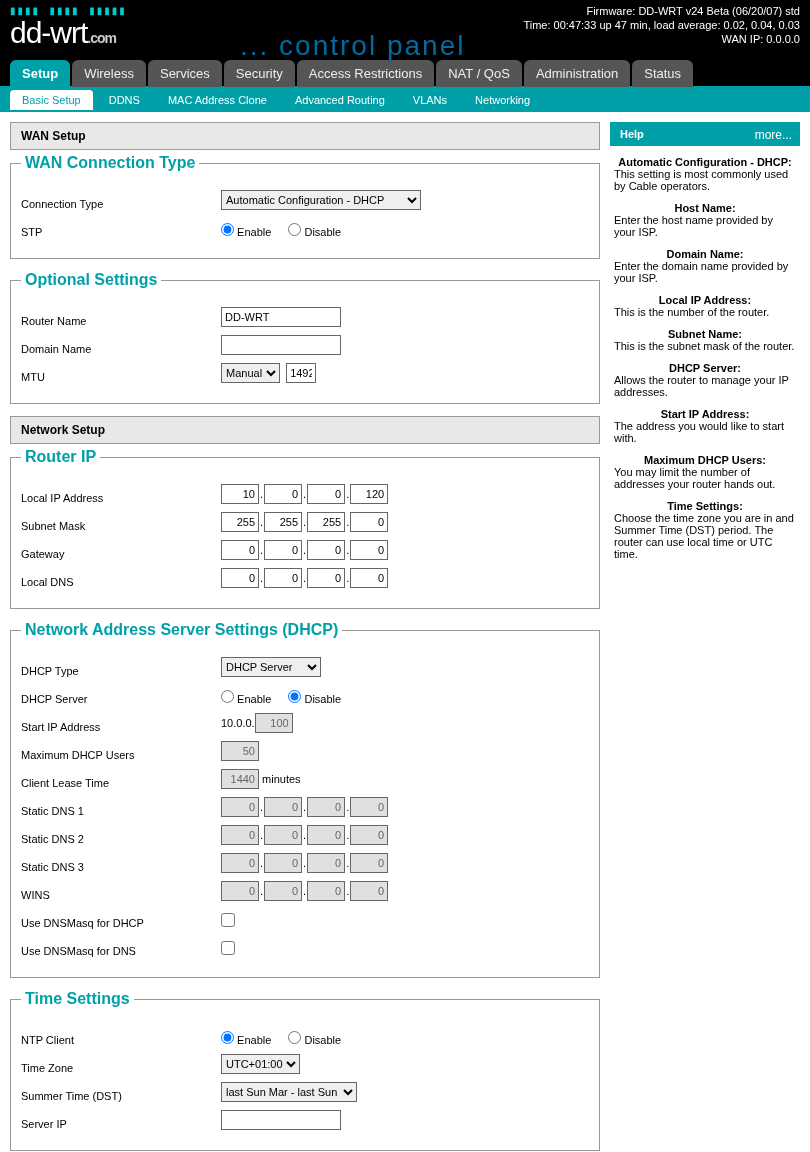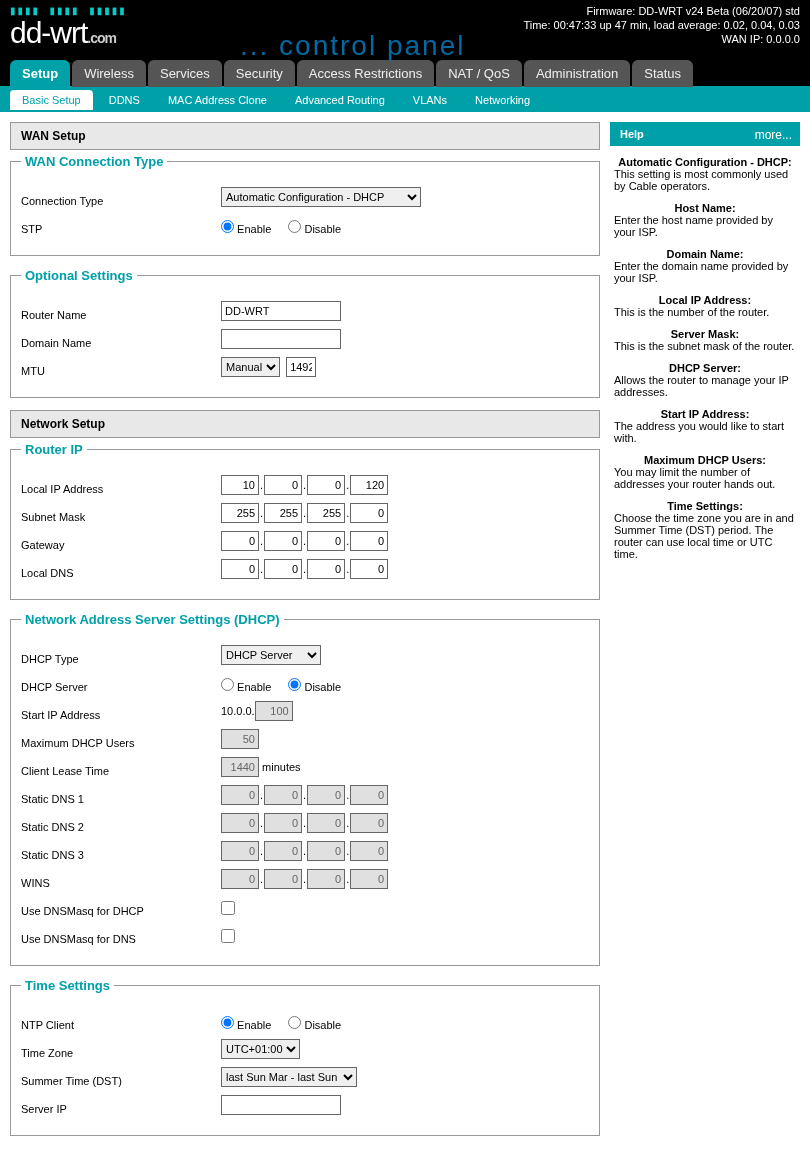--- a/index.html
+++ b/index.html
@@ -17,21 +17,21 @@
 .sub-tabs { background: #00a0a8; padding: 4px 10px; height: 26px; }
 .sub-tab { display: inline-block; padding: 4px 12px; color: #fff; cursor: pointer; font-size: 11px; border-radius: 4px 4px 0 0; margin-right: 4px; }
 .sub-tab.active { background: #fff; color: #00a0a8; }
 .content { display: flex; padding: 10px; gap: 10px; }
 .main-col { flex: 1; }
 .help-col { width: 190px; }
 .section-title { background: #e8e8e8; border: 1px solid #999; padding: 6px 10px; font-weight: bold; font-size: 12px; margin-bottom: 4px; }
 .help-title { background: #00a0a8; color: #fff; padding: 6px 10px; font-weight: bold; position: relative; }
 .help-title a { position: absolute; right: 8px; color: #fff; font-weight: normal; font-size: 12px; text-decoration: none; }
 fieldset { border: 1px solid #999; padding: 10px 10px 14px 10px; margin-bottom: 12px; }
-legend { color: #00a0a8; font-weight: bold; padding: 0 4px; font-size: 13px; }
+legend { color: #00a0a8; font-weight: bold; padding: 0 4px; font-size: 16px; }
 .row { display: flex; align-items: flex-end; margin: 6px 0; min-height: 22px; }
 .row-label { width: 200px; font-size: 11px; }
 .row-field { flex: 1; font-size: 11px; }
 input[type=text] { border: 1px solid #666; padding: 2px 3px; font-size: 11px; height: 20px; }
 input.w120 { width: 120px; }
 input.oct { width: 38px; text-align: right; }
 input.disabled { background: #e0e0e0; color: #666; }
 select { border: 1px solid #666; font-size: 11px; height: 20px; background: #efefef; }
 .octdot { margin: 0 1px; }
 .radio-group label { margin-right: 14px; }
@@ -199,20 +199,20 @@
   <div class="help-col">
     <div class="help-title">
       <span>Help</span>
       <a href="#">more...</a>
     </div>
     <div id="help-items">
         <div class="help-item"><b>Automatic Configuration - DHCP:</b><span>This setting is most commonly used by Cable operators.</span></div>
         <div class="help-item"><b>Host Name:</b><span>Enter the host name provided by your ISP.</span></div>
         <div class="help-item"><b>Domain Name:</b><span>Enter the domain name provided by your ISP.</span></div>
         <div class="help-item"><b>Local IP Address:</b><span>This is the number of the router.</span></div>
-        <div class="help-item"><b>Server Mask:</b><span>This is the subnet mask of the router.</span></div>
+        <div class="help-item"><b>Subnet Name:</b><span>This is the subnet mask of the router.</span></div>
         <div class="help-item"><b>DHCP Server:</b><span>Allows the router to manage your IP addresses.</span></div>
         <div class="help-item"><b>Start IP Address:</b><span>The address you would like to start with.</span></div>
         <div class="help-item"><b>Maximum DHCP Users:</b><span>You may limit the number of addresses your router hands out.</span></div>
         <div class="help-item"><b>Time Settings:</b><span>Choose the time zone you are in and Summer Time (DST) period. The router can use local time or UTC time.</span></div>
       </div>
   </div>
 </div>
 
 </body></html>

